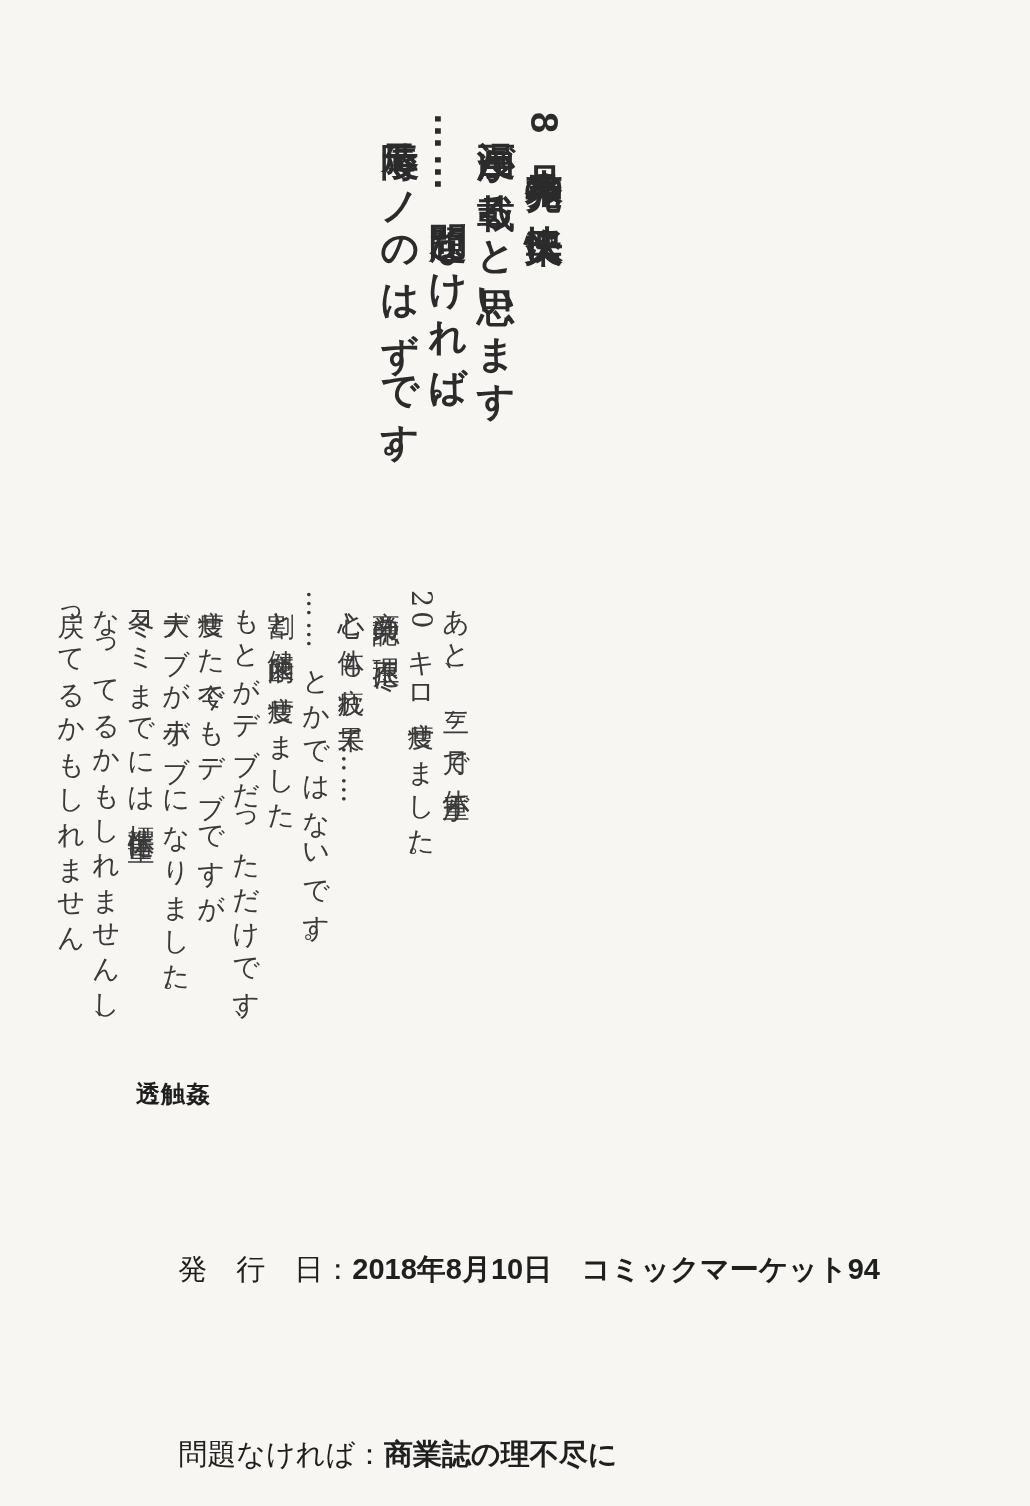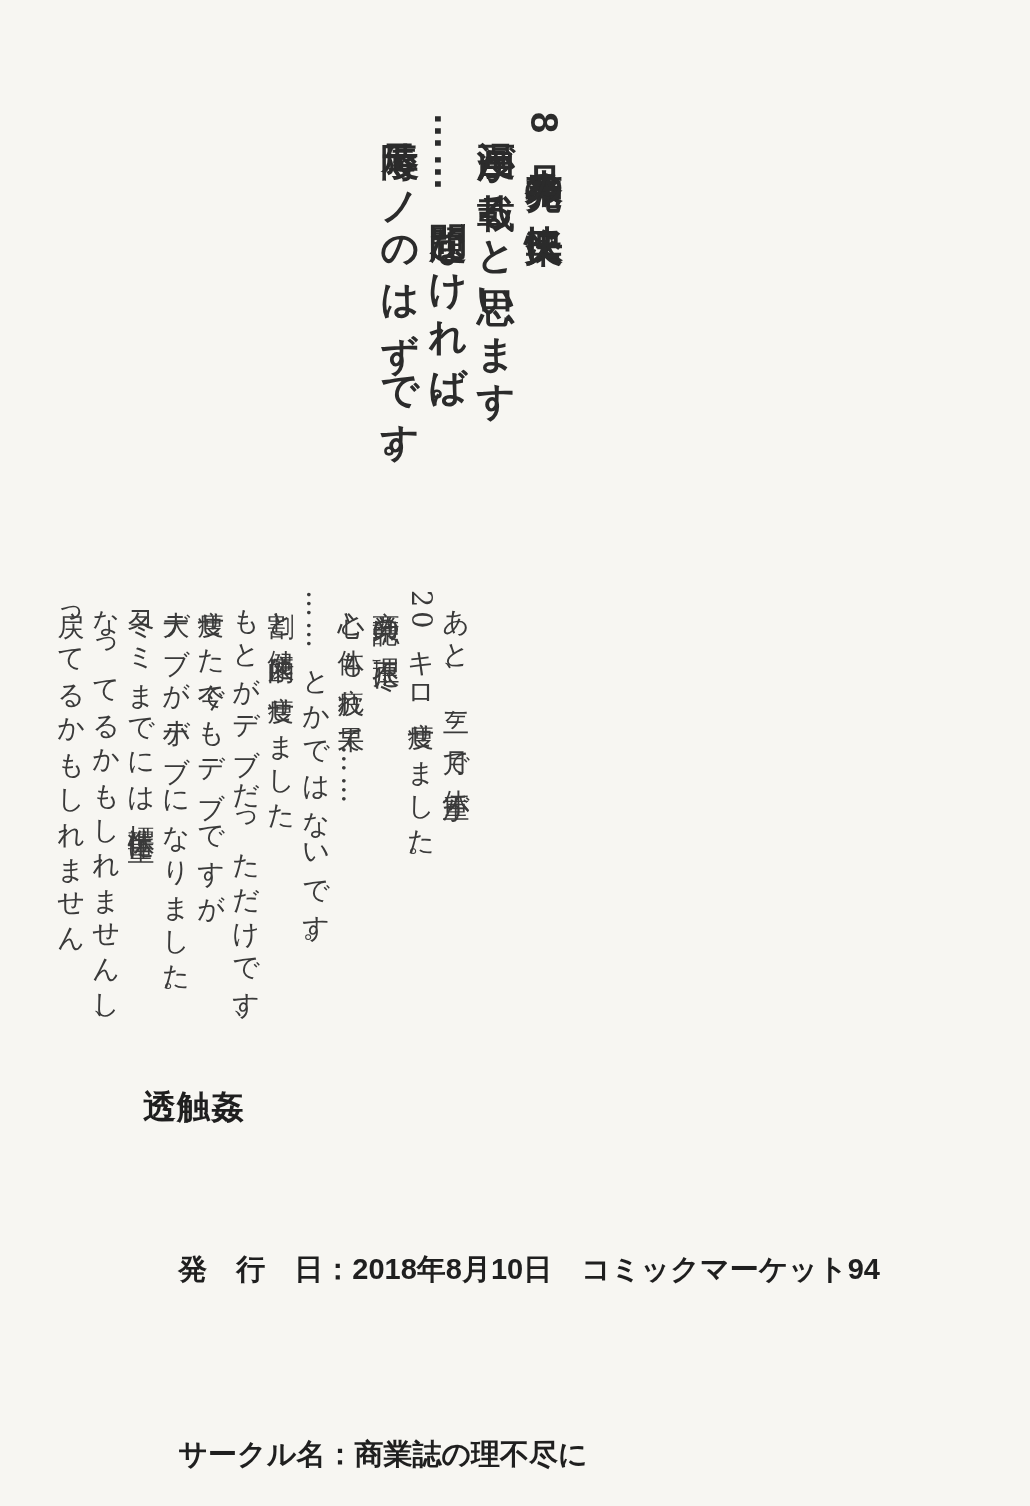--- a/index.html
+++ b/index.html
@@ -47,38 +47,38 @@
     font-weight: 400;
     color: #3a3a3a;
     font-family: "DejaVu Serif", "Liberation Serif", serif;
   }
 
   
   .book-title {
     position: absolute;
     left: 130px;
     top: 1072px;
-    margin: 13px;
-    font-size: 33px;
+    margin: 6px;
+    font-size: 24px;
     font-weight: 700;
     color: #1f1f1f;
     letter-spacing: 1px;
   }
   .info {
     position: absolute;
     left: 130px;
     top: 1140px;
     color: #1f1f1f;
     font-size: 29px;
     font-weight: 700;
     line-height: 37px;
     white-space: pre;
   }
   .info .row { min-height: 37px; }
-  .info .lbl { font-weight: 700; }
+  .info .lbl { font-weight: 400; }
 </style>
 </head>
 <body>
 
 <div class="page">
 
   <section class="v-block announcement">
     <div class="v-col">8月末発売の快楽天に</div>
     <div class="v-col">漫画が載ると思います</div>
     <div class="v-col">……問題なければ。</div>
@@ -100,21 +100,21 @@
     <div class="v-col">戻ってるかもしれません</div>
   </section>
 
   <h1 class="book-title">透触姦</h1>
 
   <section class="info">
     <div class="row">
       <span class="lbl">発　行　日：</span><span class="val">2018年8月10日　コミックマーケット94</span>
     </div>
     <div class="row">
-      <span class="lbl">サークル名：</span><span class="val">商業誌の理不尽に</span>
+      <span class="lbl">問題なければ：</span><span class="val">商業誌の理不尽に</span>
     </div>
     
     
     
     
     
     
   </section>
 
 </div>

